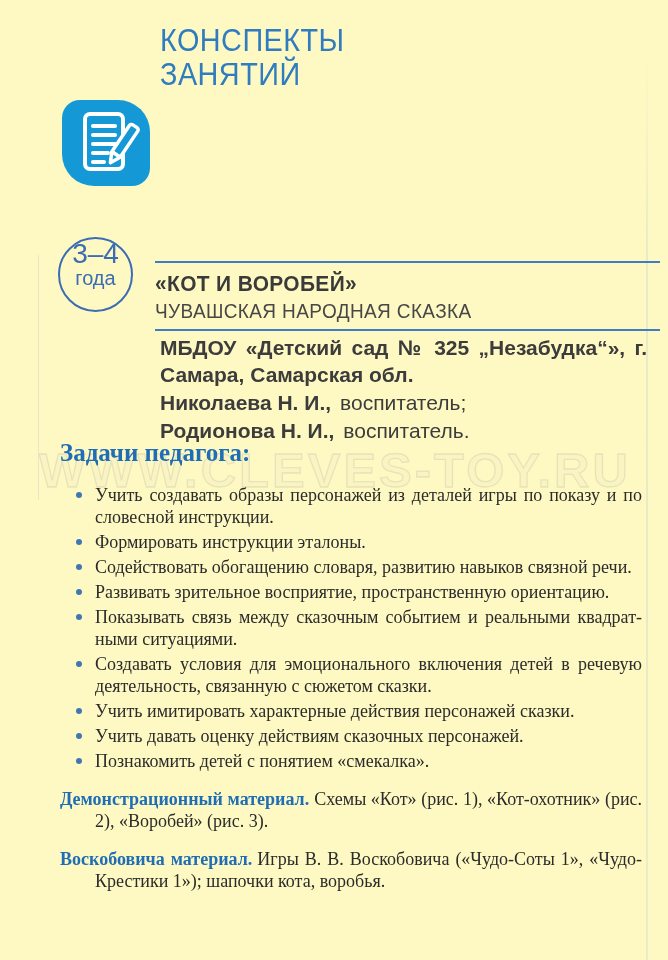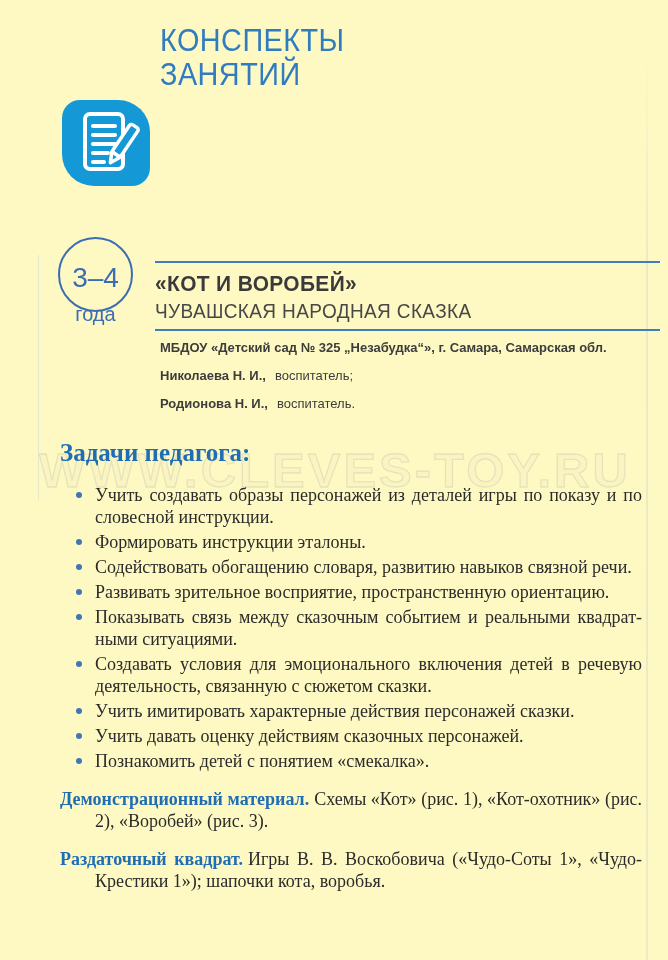--- a/index.html
+++ b/index.html
@@ -30,42 +30,42 @@
   }
   .notes-icon svg { position:absolute; left:0; top:0; }
 
   
   .age-badge {
     position:absolute; left:58px; top:237px;
     width:75px; height:75px;
     border:2px solid #3b6cb4; border-radius:50%;
     color:#3b6cb4; text-align:center;
   }
-  .age-badge .age { margin-top:24px; font-size:28px; line-height:29px; font-weight:400; }
-  .age-badge .unit { font-size:20px; line-height:21px; font-weight:400;margin-top:12px; }
+  .age-badge .age { margin-top:0; font-size:28px; line-height:29px; font-weight:400; }
+  .age-badge .unit { font-size:20px; line-height:21px; font-weight:400; }
 
   
   .title-block { position:absolute; left:155px; top:261px; width:505px; }
   .rule { height:2px; background:#3f7cc0; }
   .title-block h2 {
     margin-top:9px;
     font-size:22px; line-height:24px; font-weight:700;
     letter-spacing:0.4px; color:#3a3a3a;
     transform:scaleX(0.95); transform-origin:left top;
   }
   .title-block h3 {
     margin-top:4px; margin-bottom:7px;
     font-size:20px; line-height:22px; font-weight:400;
     letter-spacing:0.4px; color:#474747;
     transform:scaleX(0.95); transform-origin:left top;
   }
 
   
   .authors { position:absolute; left:160px; top:334px; width:487px;
-    font-size:13px; line-height:27px; color:#3c3c3c; }
+    font-size:21px; line-height:27px; color:#3c3c3c; }
   .institution { font-weight:700; text-align:justify; }
   .author-line { margin-top:1px; }
   .author-name { font-weight:700; margin-right:9px; }
   .author-role { font-weight:400; }
 
   
   .body-block {
     position:absolute; left:60px; top:441px; width:582px;
     font-family:"Liberation Serif", serif;
     font-size:18px; line-height:22px; color:#2b2b2b;
@@ -174,19 +174,19 @@
       <li>Показывать связь между сказочным событием и реальными квадрат­ными ситуациями.</li>
       <li>Создавать условия для эмоционального включения детей в речевую деятельность, связанную с сюжетом сказки.</li>
       <li>Учить имитировать характерные действия персонажей сказки.</li>
       <li>Учить давать оценку действиям сказочных персонажей.</li>
       <li>Познакомить детей с понятием «смекалка».</li>
     </ul>
     <p class="material">
       <span class="mat-label">Демонстрационный материал.</span><span>Схемы «Кот» (рис. 1), «Кот-охотник» (рис. 2), «Воробей» (рис. 3).</span>
     </p>
     <p class="material">
-      <span class="mat-label">Раздаточный квадрат.</span><span>Игры В. В. Воскобовича («Чудо-Соты 1», «Чудо-Крестики 1»); шапочки кота, воробья.</span>
+      <span class="mat-label">Воскобовича материал.</span><span>Игры В. В. Воскобовича («Чудо-Соты 1», «Чудо-Крестики 1»); шапочки кота, воробья.</span>
     </p>
   </div>
 
   <div class="page-number">12</div>
 
 </div>
 
 </body></html>

